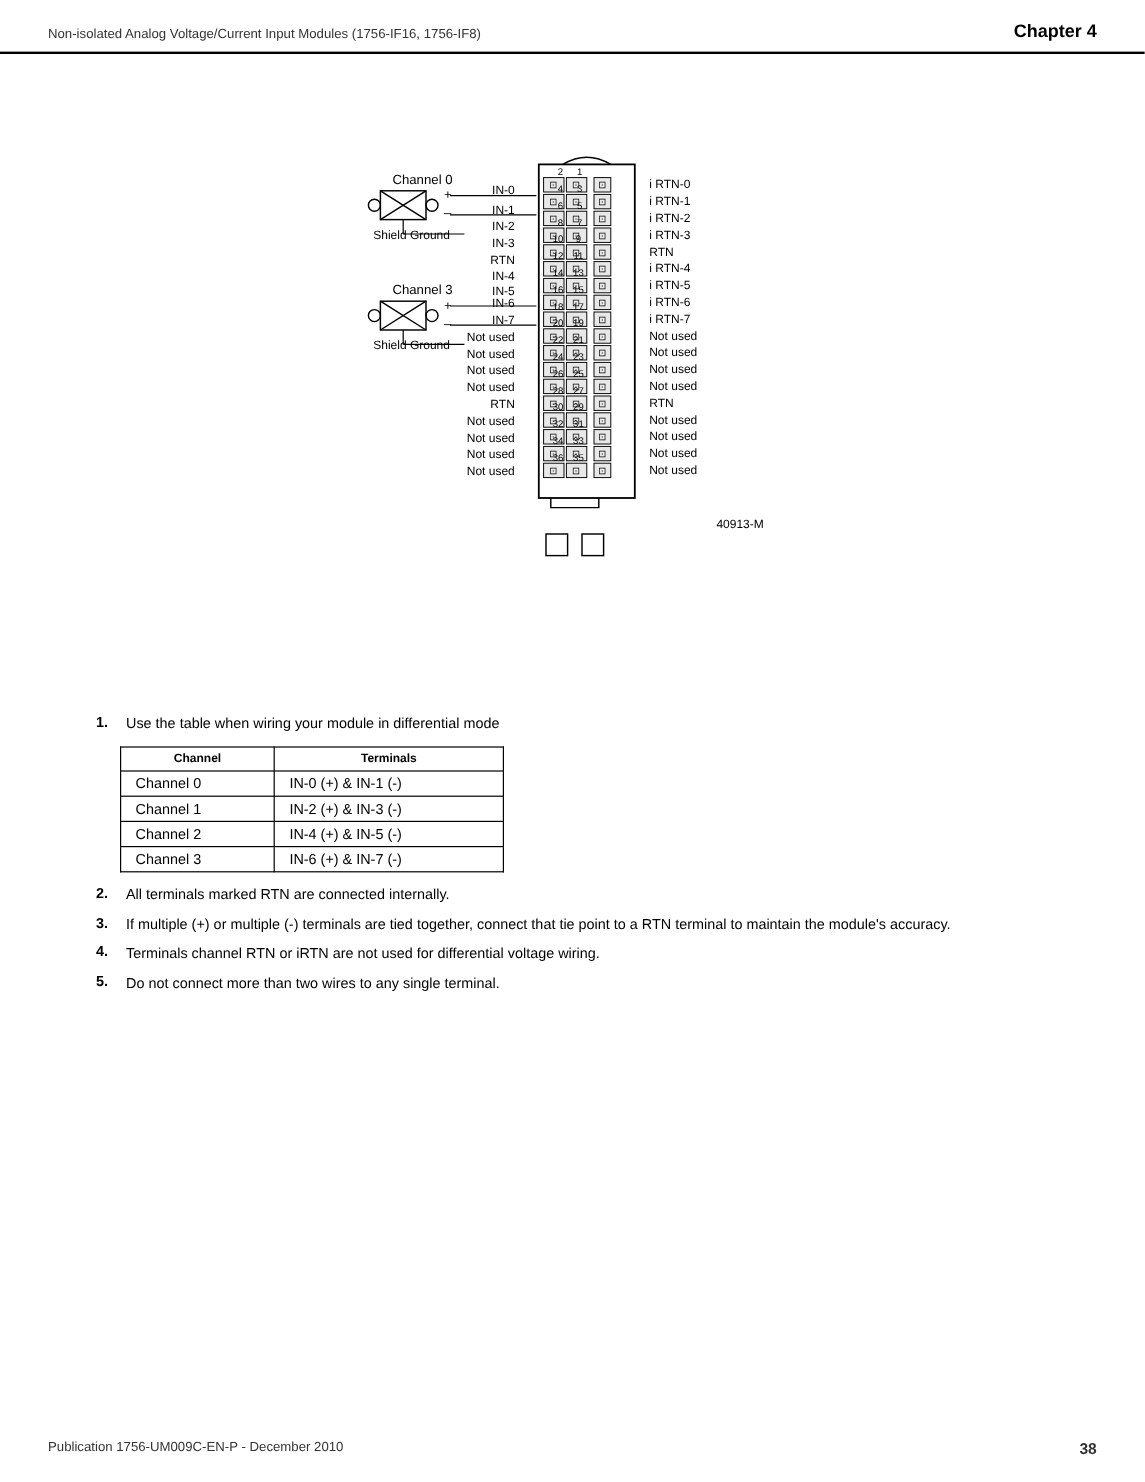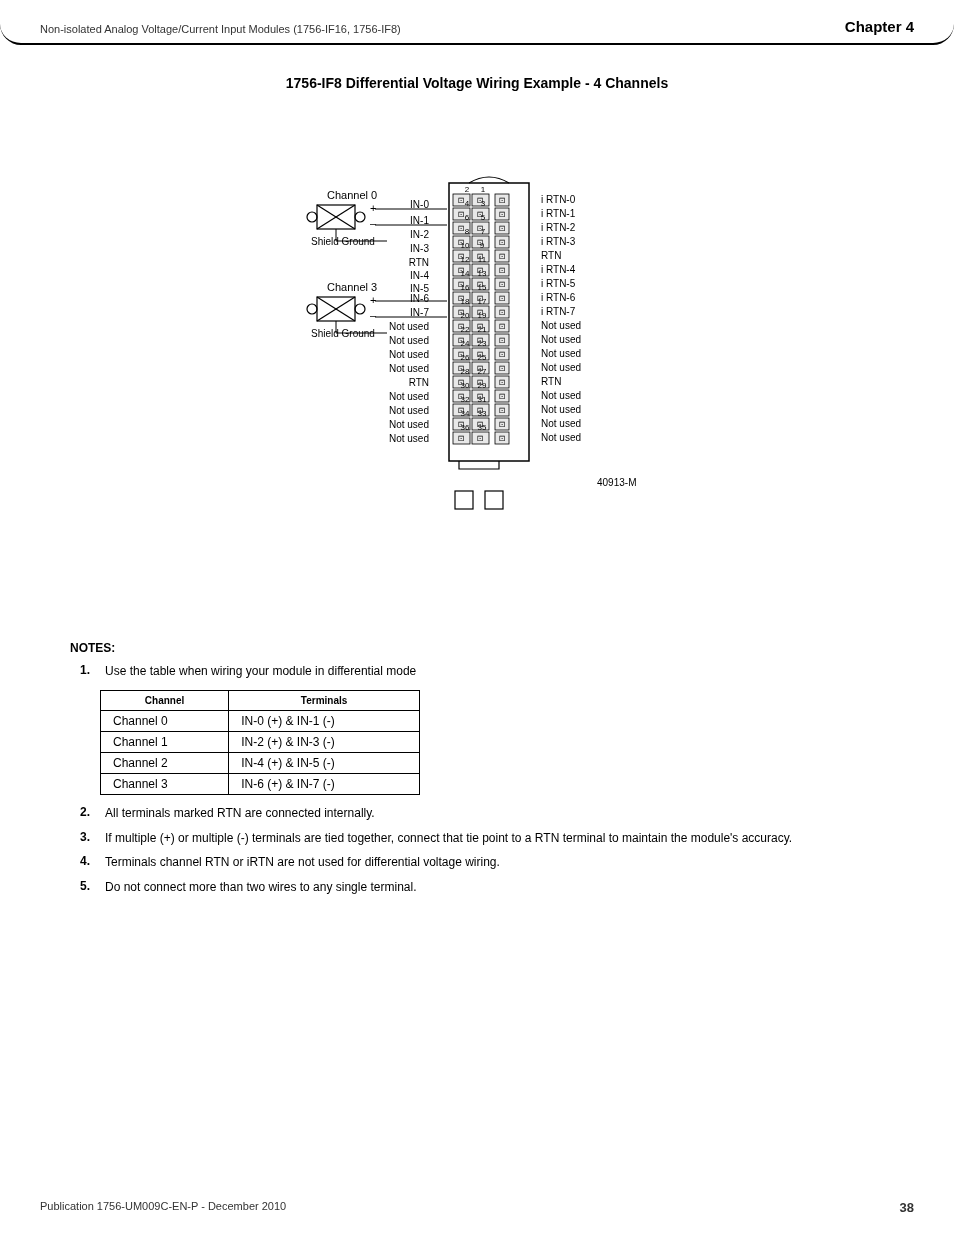--- a/index.html
+++ b/index.html
@@ -13,21 +13,20 @@
       position: relative;
     }
 
     
     .page-header {
       display: flex;
       justify-content: space-between;
       align-items: flex-end;
       padding: 18px 40px 8px 40px;
       border-bottom: 2px solid #000;
-      border-radius: 21px;
     }
     .header-title {
       font-size: 11px;
       color: #333;
     }
     .header-chapter {
       font-size: 15px;
       font-weight: bold;
     }
 
@@ -128,21 +127,20 @@
 
 <div class="page-header">
   <span class="header-title">Non-isolated Analog Voltage/Current Input Modules (1756-IF16, 1756-IF8)</span>
   <span class="header-chapter">
     <span>Chapter</span>&nbsp;<span>4</span>
   </span>
 </div>
 
 <div class="page-content">
 
-  <div class="section-title">1756-IF8 Differential Voltage Wiring Example - 4 Channels</div>
 
   <div class="diagram-container">
     <svg width="500" height="490" xmlns="http://www.w3.org/2000/svg" style="font-family:Arial,sans-serif;">
 
       <text x="100" y="78" font-size="11">Channel 0</text>
 
       <rect x="90" y="84" width="38" height="24" fill="none" stroke="#000" stroke-width="1.2"></rect>
       <line x1="90" y1="84" x2="128" y2="108" stroke="#000" stroke-width="1.2"></line>
       <line x1="128" y1="84" x2="90" y2="108" stroke="#000" stroke-width="1.2"></line>
 
@@ -390,21 +388,20 @@
       <text x="275" y="320" font-size="8" text-anchor="middle">⊡</text>
 
       <rect x="228" y="370" width="18" height="18" fill="none" stroke="#000" stroke-width="1.2"></rect>
       <rect x="258" y="370" width="18" height="18" fill="none" stroke="#000" stroke-width="1.2"></rect>
 
       <text x="370" y="365" font-size="10">40913-M</text>
     </svg>
   </div>
 
   <div class="notes-section">
-    <div class="notes-header">NOTES:</div>
 
     <div class="note-item">
       <span class="note-number">1.</span>
       <span class="note-text">Use the table  when wiring your module in differential mode</span>
     </div>
 
     <table class="channel-table">
       <thead>
         <tr>
           <th>Channel</th>

